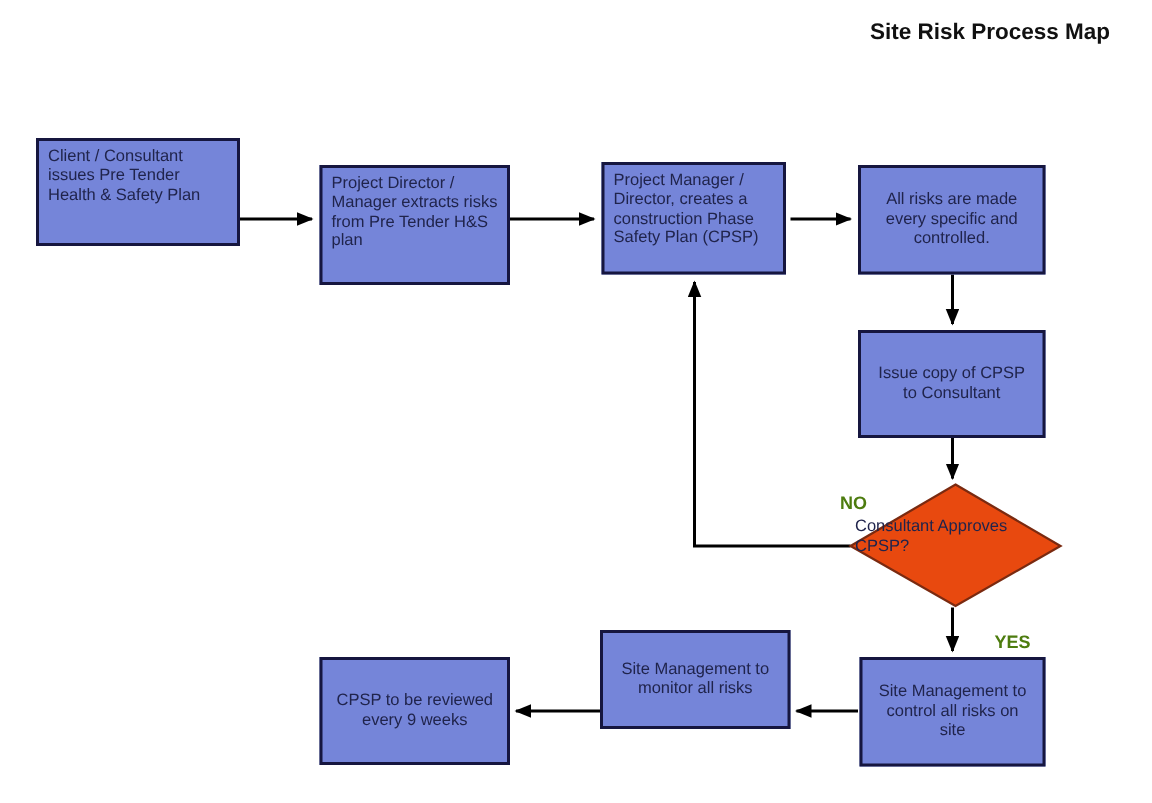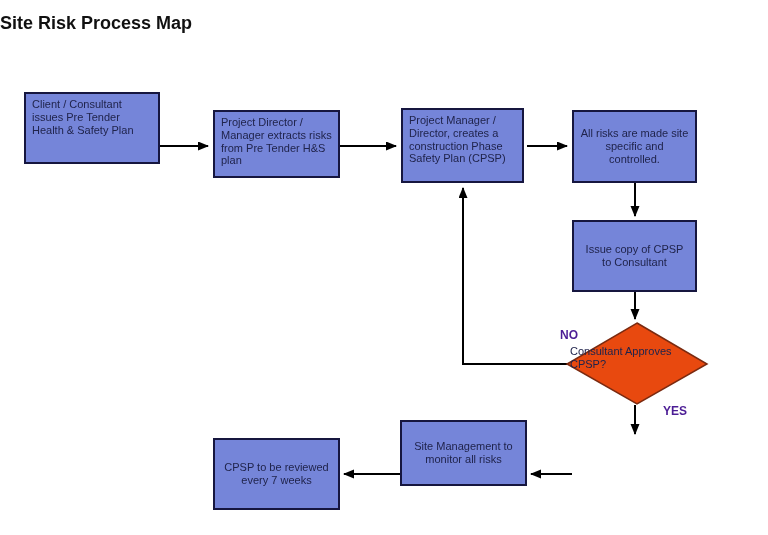--- a/index.html
+++ b/index.html
@@ -1,44 +1,44 @@
 <!DOCTYPE html>
 <html style="--box-fill: #7585d9; --box-border: #16163f; --box-text: #20244c; --diamond-fill: #e8490f; --diamond-border: #7a2a10; --arrow: #000000;"><head>
 <meta charset="utf-8">
 <style>
   html,body{margin:0;padding:0;background:#fff;}
   #stage{
     position:relative;width:768px;height:535px;background:#ffffff;
     font-family:"Liberation Sans", sans-serif;overflow:hidden;
   }
   .title{
-    position:absolute;top:13px;left:0;width:740px;text-align:left;
-    font-size:18px;font-weight:bold;color:#111;
+    position:absolute;top:13px;left:0;width:740px;text-align:right;
+    font-size:15px;font-weight:bold;color:#111;
   }
   .flow-box{
     position:absolute;box-sizing:border-box;
     background:var(--box-fill);border:2px solid var(--box-border);
     color:var(--box-text);font-size:11px;line-height:1.16;
     display:flex;padding:4px 6px;
   }
   .flow-box.top-left{align-items:flex-start;text-align:left;}
   .flow-box.center{align-items:center;justify-content:center;text-align:center;}
   #svg-layer{position:absolute;left:0;top:0;width:768px;height:535px;}
   .connector{stroke:var(--arrow);stroke-width:2;fill:none;}
   .diamond-shape{fill:var(--diamond-fill);stroke:var(--diamond-border);stroke-width:1.5;}
   .diamond-label{
     position:absolute;left:570px;top:345px;width:134px;
     color:var(--box-text);font-size:11px;line-height:1.2;
   }
-  .branch-label{position:absolute;font-size:12px;font-weight:bold;color:#4c1d95;}
+  .branch-label{position:absolute;font-size:12px;font-weight:bold;color:#4d7c0f;}
   .branch-no{left:560px;top:328px;}
-  .branch-yes{left:663px;top:404px;}
+  .branch-yes{left:663px;top:421px;}
   
   #box-0{left:24px; top:92px;width:136px;height:72px;}
-  #box-1{left:213px;top:110px;width:127px;height:68px;}
+  #box-1{left:213px;top:110px;width:127px;height:80px;}
   #box-2{left:401px;top:108px;width:123px;height:75px;}
   #box-3{left:572px;top:110px;width:125px;height:73px;}
   #box-4{left:572px;top:220px;width:125px;height:72px;}
   #box-5{left:573px;top:438px;width:124px;height:73px;}
   #box-6{left:400px;top:420px;width:127px;height:66px;align-items:center;}
   #box-7{left:213px;top:438px;width:127px;height:72px;}
 </style>
 </head>
 <body>
 
@@ -69,29 +69,32 @@
   <div id="box-0" class="flow-box top-left">
     <span>Client / Consultant issues Pre Tender Health &amp; Safety Plan</span>
   </div>
   <div id="box-1" class="flow-box top-left">
     <span>Project Director / Manager extracts risks from Pre Tender H&amp;S plan</span>
   </div>
   <div id="box-2" class="flow-box top-left">
     <span>Project Manager / Director, creates a construction Phase Safety Plan (CPSP)</span>
   </div>
   <div id="box-3" class="flow-box center">
-    <span>All risks are  made site specific and controlled.</span>
+    <span>All risks are  made every specific and controlled.</span>
   </div>
   <div id="box-4" class="flow-box center">
     <span>Issue copy of CPSP to Consultant</span>
+  </div>
+  <div id="box-5" class="flow-box center">
+    <span>Site Management to control all risks on site</span>
   </div>
   <div id="box-6" class="flow-box center">
     <span>Site Management to monitor all risks</span>
   </div>
   <div id="box-7" class="flow-box center">
-    <span>CPSP to be reviewed every 7 weeks</span>
+    <span>CPSP to be reviewed every 9 weeks</span>
   </div>
 
   <div class="diamond-label">Consultant Approves CPSP?</div>
   <div class="branch-label branch-no">NO</div>
   <div class="branch-label branch-yes">YES</div>
 
 </div>
 
 </body></html>

